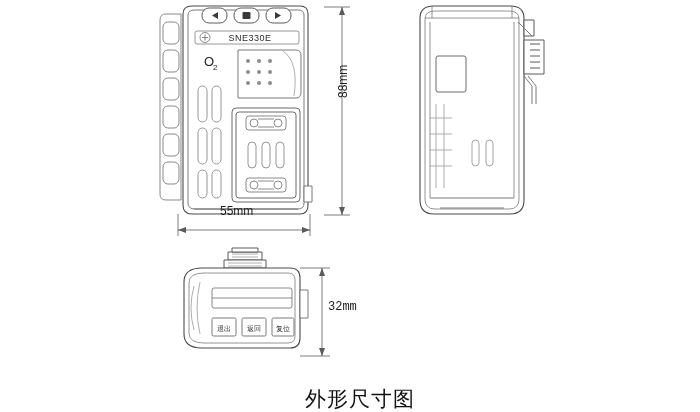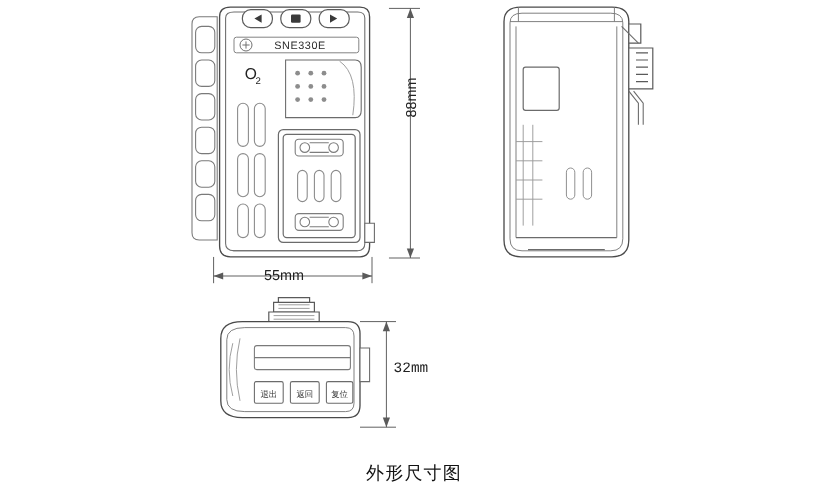--- a/index.html
+++ b/index.html
@@ -12,21 +12,21 @@
   }
   #stage{position:absolute;left:0;top:0;width:700px;height:412px;}
   .lbl{
     position:absolute;
     font-family:"Liberation Sans", sans-serif;
     color:#1a1a1a;
     white-space:nowrap;
   }
   .dim-label{font-size:12px;color:#222;}
   .caption{
-    font-size:15px;color:#111;letter-spacing:1px;
+    font-size:21px;color:#111;letter-spacing:1px;
   }
   .svgwrap{position:absolute;left:0;top:0;}
   svg{display:block;}
 </style>
 </head>
 <body>
 
 <div id="stage">
 
   <div class="svgwrap" style="left:150px;top:0px;">
@@ -163,21 +163,21 @@
         <path d="M4 0 L4 22"></path>
         <path d="M136 0 L136 22"></path>
         <path d="M4 16 L136 16"></path>
       </g>
       <g fill="#5a5a5a">
         <path d="M4 16 L12 13 L12 19 Z"></path>
         <path d="M136 16 L128 13 L128 19 Z"></path>
       </g>
     </svg>
   </div>
-  <div class="lbl dim-label" style="left:220px;top:222px;">55mm</div>
+  <div class="lbl dim-label" style="left:220px;top:204px;">55mm</div>
 
   <div class="svgwrap" style="left:400px;top:0px;">
     <svg width="160" height="240" viewBox="0 0 160 240" fill="none">
 
       <g stroke="#4a4a4a" stroke-width="1.1" fill="#ffffff">
         <path d="M20 18 Q20 6 34 6 L110 6 Q124 6 124 18 L124 200 Q124 214 110 214 L34 214 Q20 214 20 200 Z"></path>
       </g>
 
       <g stroke="#7a7a7a" stroke-width="0.8" fill="none">
         <path d="M25 19 Q25 11 35 11 L109 11 Q119 11 119 19 L119 199 Q119 209 109 209 L35 209 Q25 209 25 199 Z"></path>

